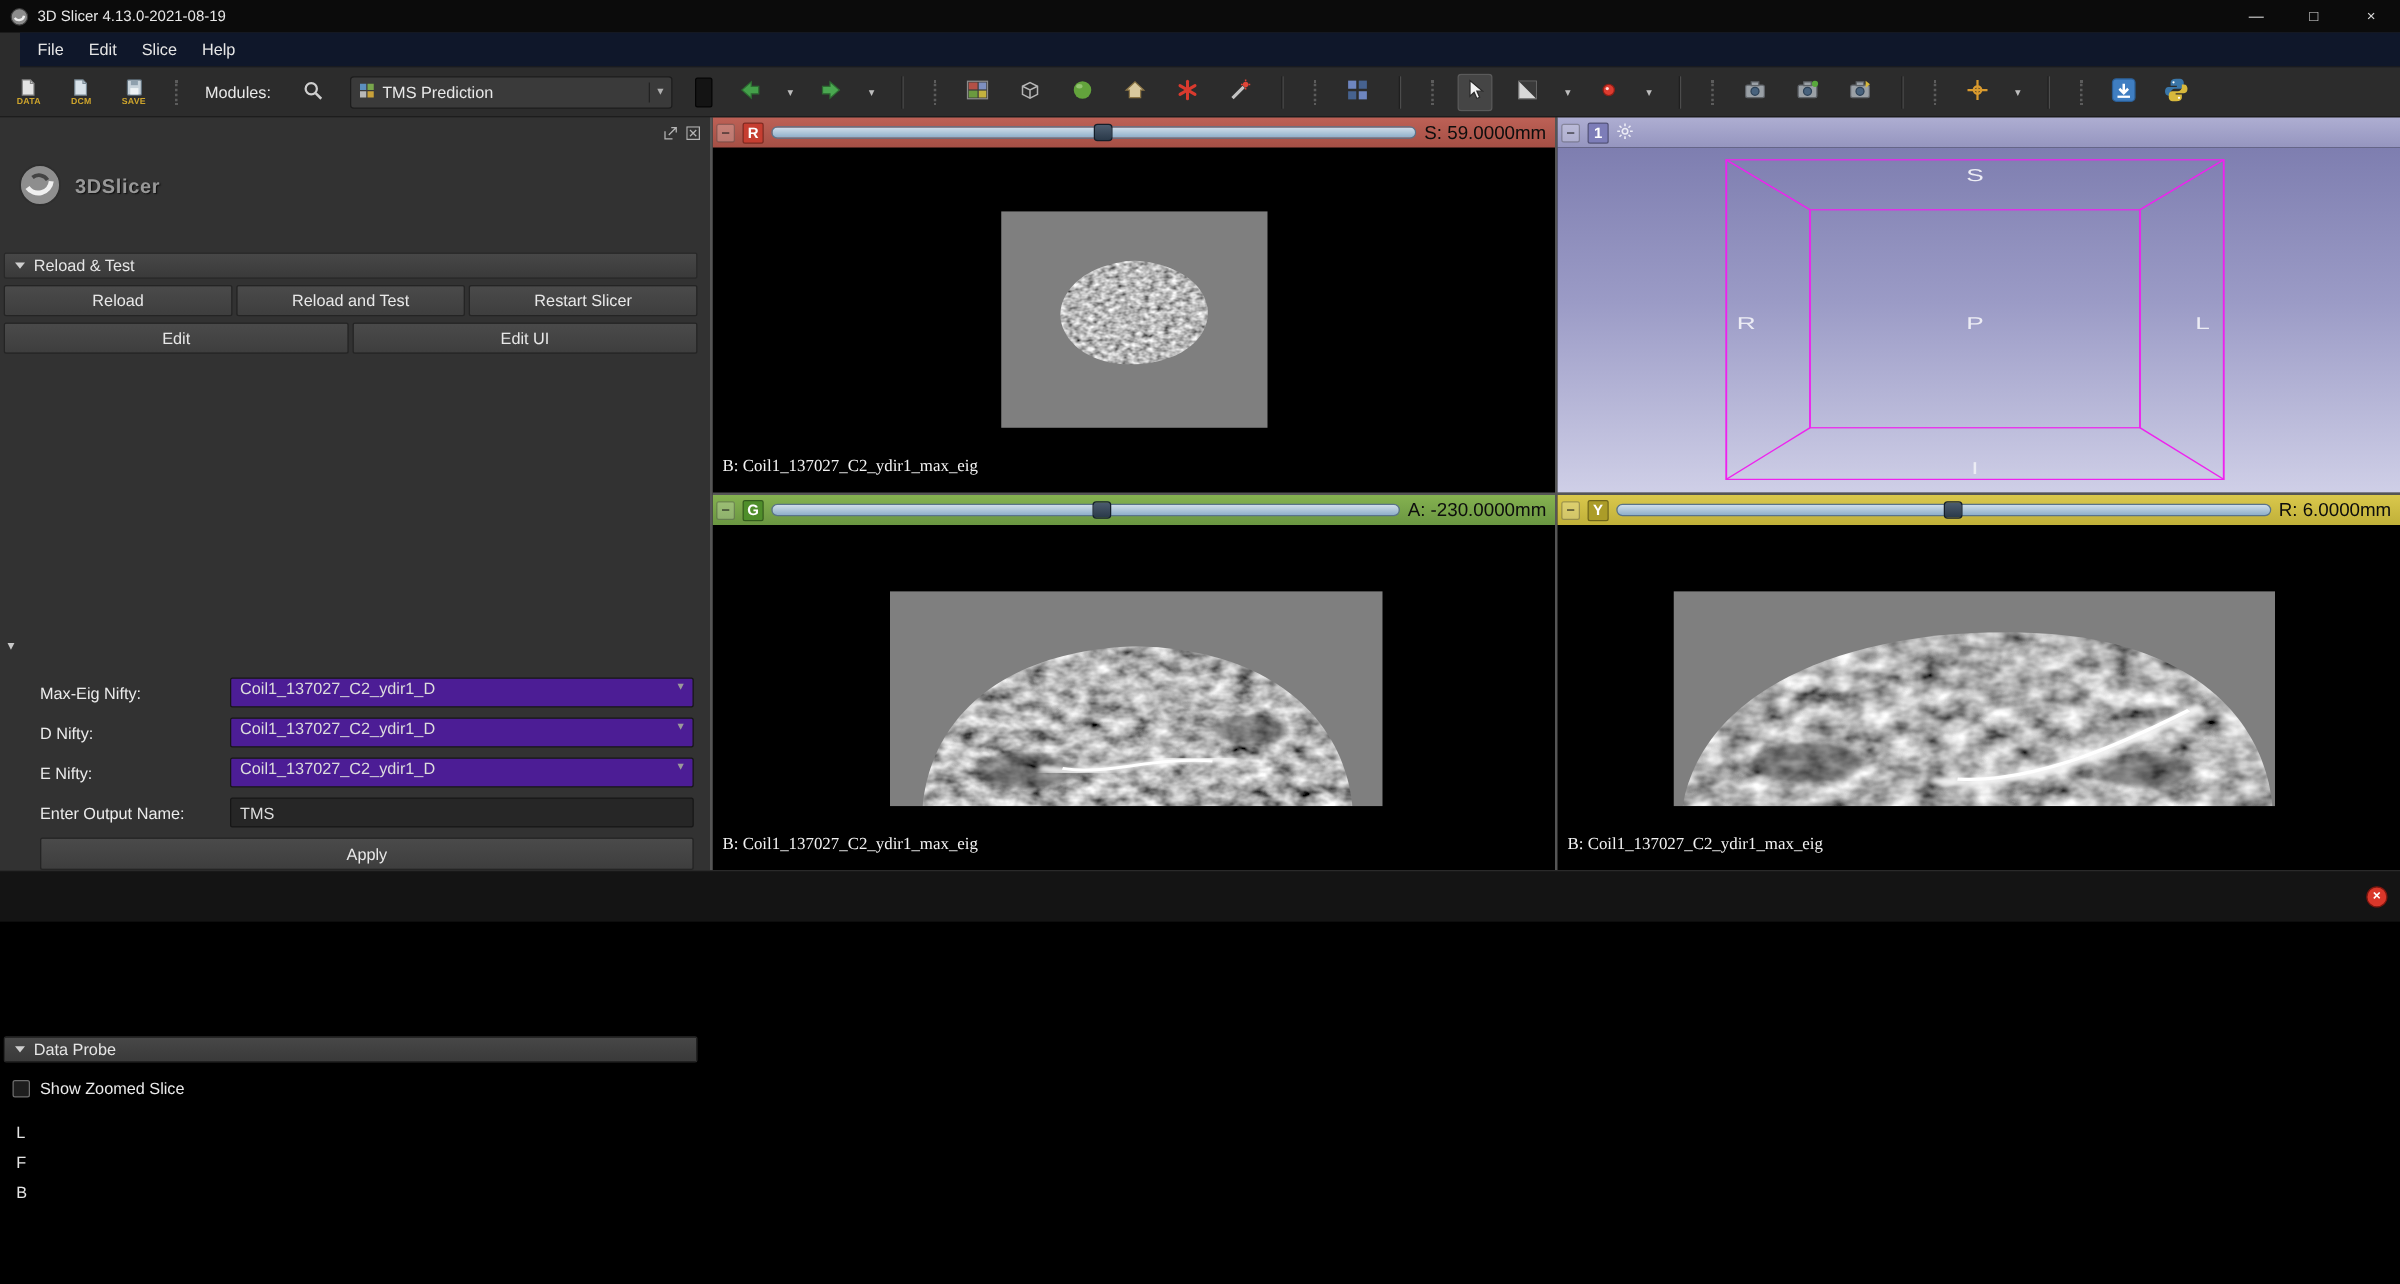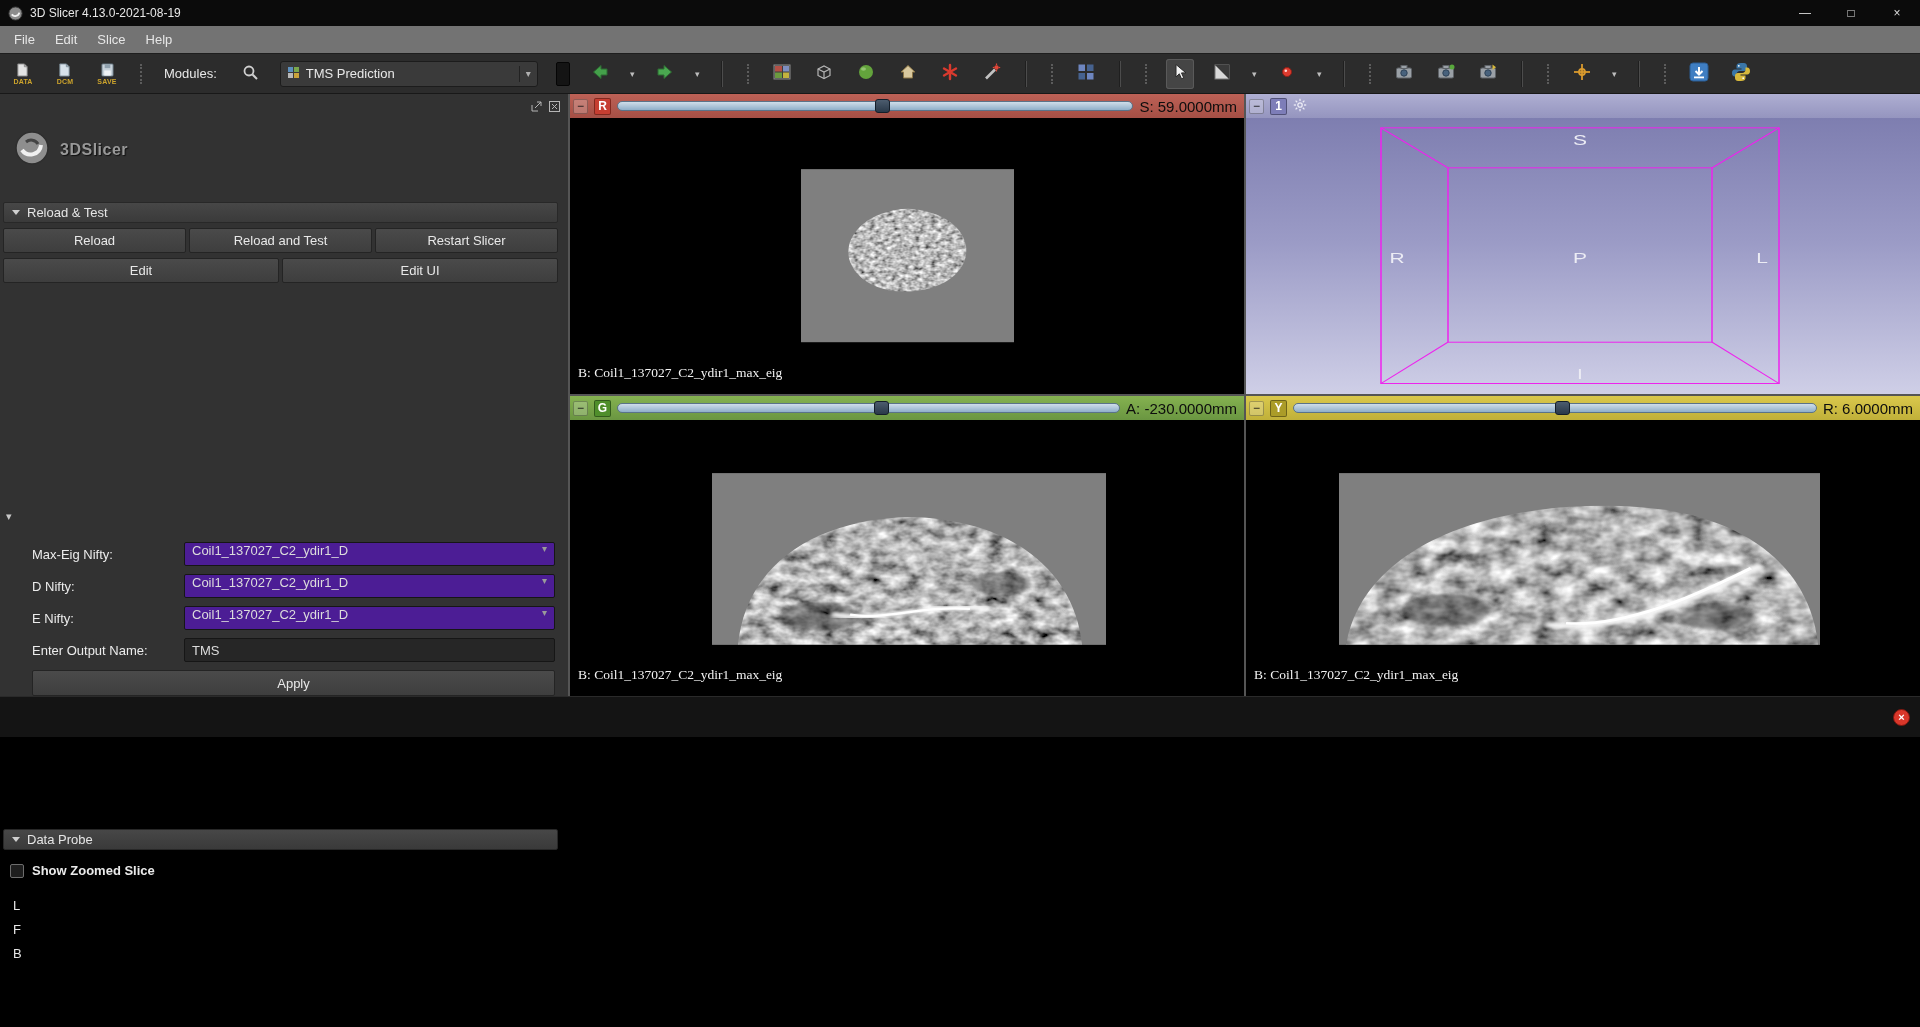--- a/index.html
+++ b/index.html
@@ -8,21 +8,21 @@
   .app { position:relative; width:1920px; height:737px; background:#2c2c2c; display:flex; flex-direction:column; }
 
   
   .titlebar { height:26px; background:#0b0b0b; display:flex; align-items:center; color:#e8e8e8; flex:none; }
   .titlebar .app-ic { margin:0 7px 0 8px; display:flex; }
   .titlebar .title { font-size:12px; }
   .win-controls { margin-left:auto; display:flex; height:100%; }
   .win-btn { width:46px; height:100%; display:flex; align-items:center; justify-content:center; color:#dcdcdc; font-size:12px; }
 
   
-  .menubar { height:28px; background:#737373; border-bottom:1px solid #1e1e1e; display:flex; align-items:center; padding-left:4px; flex:none; }
+  .menubar { height:28px; background:#0f172a; border-bottom:1px solid #1e1e1e; display:flex; align-items:center; padding-left:4px; flex:none;margin-left:16px; }
   .menu-item { padding:4px 10px; color:#e6e6e6; }
 
   
   .toolbar { height:40px; background:#2c2c2c; border-bottom:1px solid #181818; display:flex; align-items:center; padding:0 8px; flex:none;gap:12px; }
   .tb-btn { min-width:28px; height:30px; display:flex; align-items:center; justify-content:center; border-radius:3px; margin:0 1px; }
   .tb-btn.checked { background:#454545; box-shadow:inset 0 0 0 1px #5a5a5a; }
   .tb-dd { width:11px; height:30px; display:flex; align-items:center; justify-content:center; color:#bdbdbd; font-size:9px; }
   .tb-sep { width:2px; height:26px; background:#1f1f1f; border-right:1px solid #4c4c4c; margin:0 6px; }
   .tb-handle { width:0; height:20px; border-left:2px dotted #5c5c5c; margin:0 6px; }
   .tb-label { color:#e8e8e8; margin:0 6px 0 4px; }
@@ -50,21 +50,21 @@
   .form-block { position:absolute; top:448px; left:0; right:0;padding-left:22px; }
   .form-row { display:flex; align-items:center; margin:0 13px 8px 10px; height:24px; }
   .form-label { width:152px; flex:none; color:#ececec; }
   .combo { flex:1; height:24px; background:#4c1d95; border:1px solid #161616; border-radius:2px; color:#dcdcdc; display:flex; align-items:flex-start; padding:0 7px; }
   .combo .combo-text { flex:1; white-space:nowrap; overflow:hidden; }
   .combo .combo-arrow { color:#9a9a9a; font-size:10px; margin-left:5px; }
   .textfield { flex:1; height:24px; background:#262626; border:1px solid #161616; border-radius:2px; color:#dcdcdc; font-size:13px; font-family:inherit; padding:0 7px; outline:none; }
   .apply-row { margin:2px 13px 0 10px; }
   .apply-row .p-btn { width:100%; height:26px; }
   .section-probe { position:absolute; top:735px; left:3px; right:10px; }
-  .probe-check { display:flex; align-items:center; gap:8px; margin:13px 0 0 7px; color:#eaeaea;font-weight:bold; }
+  .probe-check { display:flex; align-items:center; gap:8px; margin:13px 0 0 7px; color:#eaeaea; }
   .checkbox { width:14px; height:14px; background:#1e1e1e; border:1px solid #6d6d6d; border-radius:2px; flex:none; }
   .probe-rows { margin:16px 0 0 10px; color:#e6e6e6; }
   .probe-rows div { height:24px; line-height:24px; }
 
   
   .views { flex:1; display:grid; grid-template-columns:1fr 1fr; grid-template-rows:1fr 1fr; gap:2px; background:#555; min-width:0; }
   .view { display:flex; flex-direction:column; min-width:0; min-height:0; background:#000; }
   .view-bar { height:24px; flex:none; display:flex; align-items:center; gap:6px; padding:0 7px 0 3px; }
   .bar-red    { background:linear-gradient(#bd6156,#a54f45); }
   .bar-green  { background:linear-gradient(#85b250,#6a9641); }

